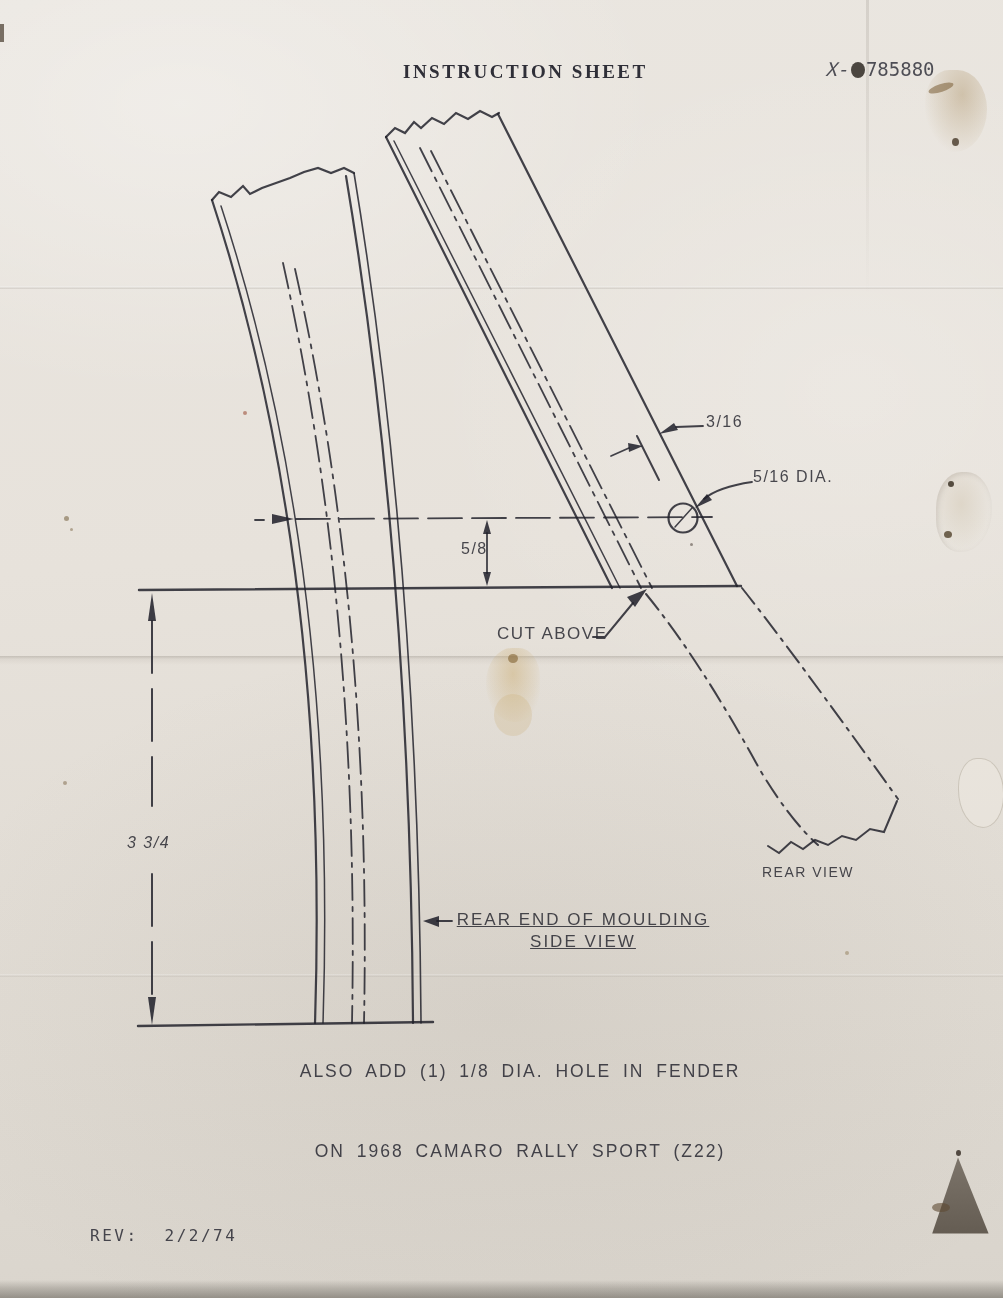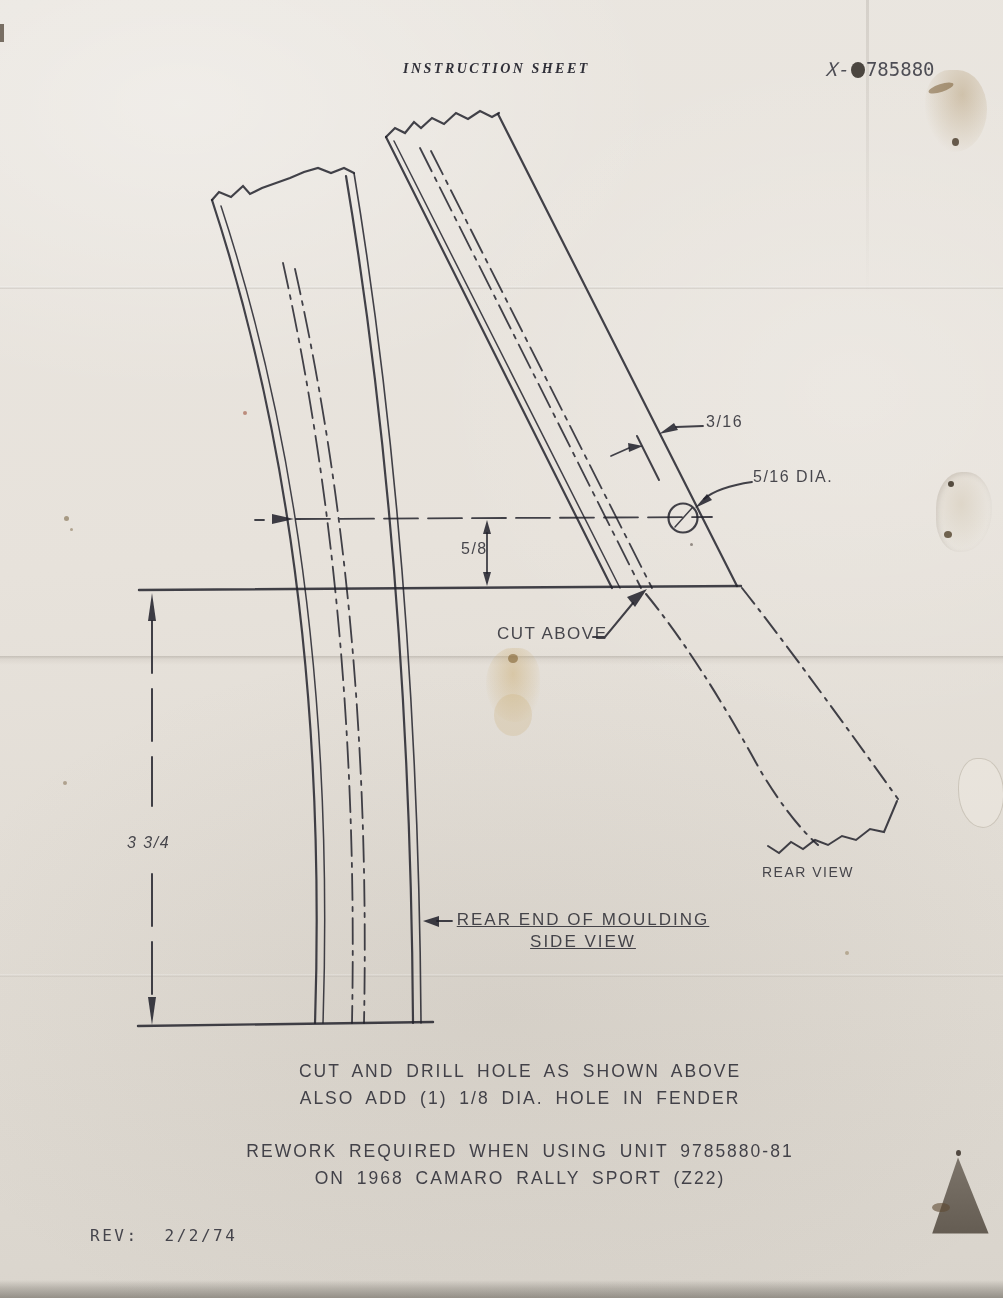--- a/index.html
+++ b/index.html
@@ -10,22 +10,22 @@
       radial-gradient(ellipse 620px 500px at 85% 30%, rgba(255,255,255,.18), rgba(255,255,255,0) 70%),
       radial-gradient(ellipse 800px 500px at 50% 78%, rgba(125,115,102,.10), rgba(125,115,102,0) 75%),
       linear-gradient(176deg,#eae6e0 0%,#e7e2db 42%,#dfdad2 78%,#d9d4cc 100%);
     font-family:"Liberation Sans", sans-serif;
     color:#2a2a32;
   }
   .txt{position:absolute;white-space:nowrap;}
   .ink{color:#2b2b33;opacity:.85;}
   .label{font-size:16px;letter-spacing:1.5px;}
   .title{
-    font-family:"Liberation Serif", serif;font-weight:bold;font-size:14px;
-    letter-spacing:2.5px;color:#20202a;opacity:.92;font-style:italic;
+    font-family:"Liberation Serif", serif;font-weight:bold;font-size:19px;
+    letter-spacing:2.5px;color:#20202a;opacity:.92;
   }
   .partnum{font-family:"DejaVu Sans Mono", monospace;font-size:19px;color:#3e3e47;opacity:.9;}
   .partnum .pfx{display:inline-block;transform:skewX(-14deg);}
   .partnum .smudge{
     display:inline-block;width:14px;height:16px;background:#3a352f;border-radius:50%;
     color:transparent;overflow:hidden;vertical-align:-2px;margin:0 1px;
   }
   .caption{font-size:17px;letter-spacing:2px;line-height:22px;text-align:center;}
   .note{font-size:17.5px;letter-spacing:2px;word-spacing:5px;line-height:27px;text-align:center;color:#2e2e37;opacity:.88;}
   .rev{font-family:"DejaVu Sans Mono", monospace;font-size:16px;letter-spacing:2.5px;color:#35353e;opacity:.9;}
@@ -134,25 +134,23 @@
   <div class="txt ink label" style="left:127px;top:834px;font-style:italic;">3 3/4</div>
   <div class="txt ink label" style="left:497px;top:624px;font-size:17px;">CUT ABOVE</div>
   <div class="txt ink label" style="left:762px;top:864px;font-size:14px;">REAR VIEW</div>
 
   <div class="txt ink caption" style="left:455px;top:909px;width:256px;text-decoration:underline;">
     <div>REAR END OF MOULDING</div>
     <div>SIDE VIEW</div>
   </div>
 
   <div class="txt note" style="left:220px;top:1058px;width:600px;">
-    <div>CUT AND DRILL HOLE AS SHOWN ABOVE</div>
     <div>ALSO ADD (1) 1/8 DIA. HOLE IN FENDER</div>
   </div>
   <div class="txt note" style="left:200px;top:1138px;width:640px;">
-    <div>REWORK REQUIRED WHEN USING UNIT 9785880-81</div>
     <div>ON 1968 CAMARO RALLY SPORT (Z22)</div>
   </div>
 
   <div class="txt rev" style="left:90px;top:1226px;">
     <span>REV:</span><span class="date">2/2/74</span>
   </div>
 
   <div class="blob" style="left:925px;top:70px;width:62px;height:82px;
               background:radial-gradient(ellipse at 60% 30%, rgba(186,164,128,.55), rgba(186,164,128,.15) 55%, rgba(186,164,128,0) 75%);
               border-radius:45% 55% 60% 40%;"></div>

